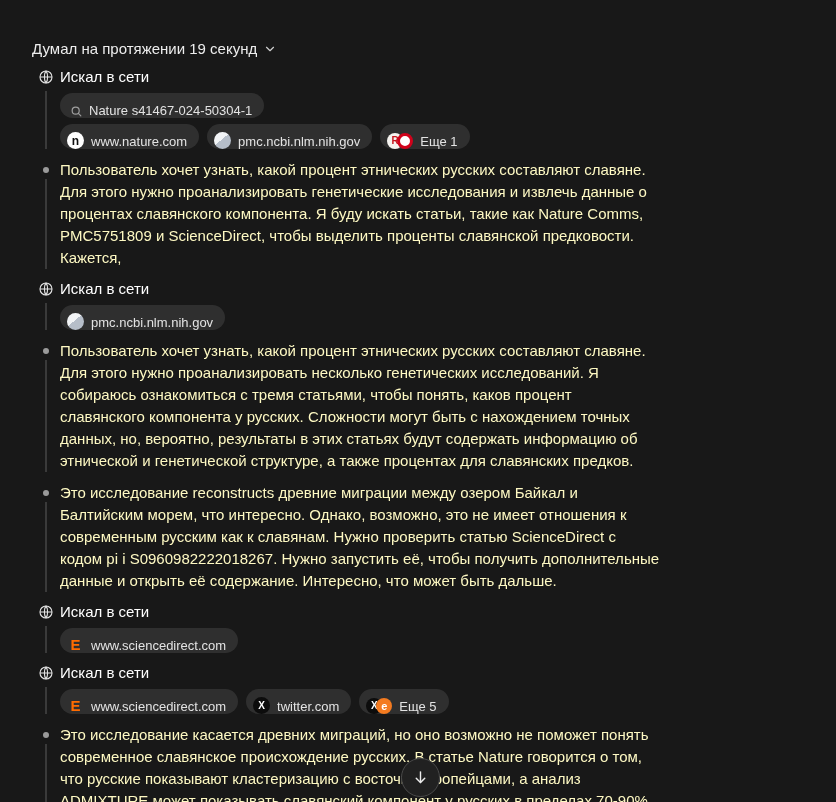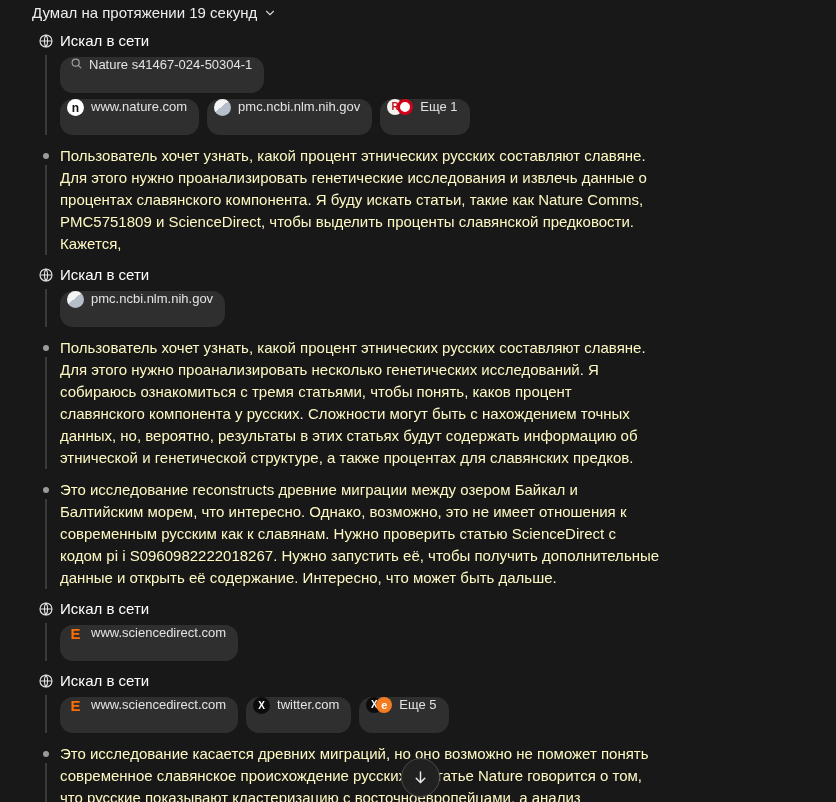--- a/index.html
+++ b/index.html
@@ -2,36 +2,36 @@
 <html><head>
 <meta charset="utf-8">
 <style>
   html,body{margin:0;padding:0;background:#181818;}
   .page{position:relative;width:836px;height:802px;overflow:hidden;background:#181818;
         font-family:"Liberation Sans","DejaVu Sans",sans-serif;color:#e8e8e8;}
   .inner{padding:4px 40px 0 32px;}
 
   
   .think-header{display:flex;align-items:center;gap:6px;font-size:15px;color:#ededed;
-                margin-bottom:10px;cursor:pointer;width:max-content;}
+                margin-bottom:10px;cursor:pointer;width:max-content;margin-top:36px;}
   .chev{display:flex;align-items:center;color:#cfcfcf;}
 
   
   .item{display:flex;margin-bottom:10px;}
   .rail{width:28px;flex:none;display:flex;flex-direction:column;align-items:center;}
   .rail .line{width:1.5px;flex:1 1 auto;background:#3a3a3a;margin-top:6px;min-height:8px;}
   .rail .globe{margin-top:2px;}
   .rail .dot{width:6px;height:6px;border-radius:50%;background:#9a9a9a;margin-top:8px;flex:none;}
   .content{flex:1 1 auto;max-width:600px;}
 
   .search-label{font-size:15px;line-height:20px;color:#ffffff;}
   .chips-row{display:flex;flex-wrap:wrap;gap:8px;margin-top:6px;}
 
-  .chip{height:36px;padding:0 12px 0 7px;border-radius:13px;background:#2f2f2f;
-        display:inline-flex;align-items:flex-start;gap:7px;font-size:13px;color:#e3e3e3;
+  .chip{height:25px;padding:0 12px 0 7px;border-radius:13px;background:#2f2f2f;
+        display:inline-flex;align-items:flex-end;gap:7px;font-size:13px;color:#e3e3e3;
         cursor:pointer;white-space:nowrap;}
   .chip.query{padding-left:10px;gap:6px;}
 
   .fav{width:17px;height:17px;border-radius:50%;flex:none;display:flex;align-items:center;
        justify-content:center;font-weight:700;font-size:11px;line-height:1;box-sizing:border-box;}
   .fav-nature{background:#ffffff;color:#111111;font-size:12px;}
   .fav-pubmed{background:linear-gradient(125deg,#87a0bc 38%,#27445f 38%);}
   .fav-pmc{background:linear-gradient(140deg,#f2f4f6 45%,#b6bec9 45%);}
   .fav-sd{background:transparent;color:#ff6c00;font-size:15px;font-weight:700;}
   .fav-helsinki{background:linear-gradient(135deg,#aab2ba 40%,#666d75 40%);}

